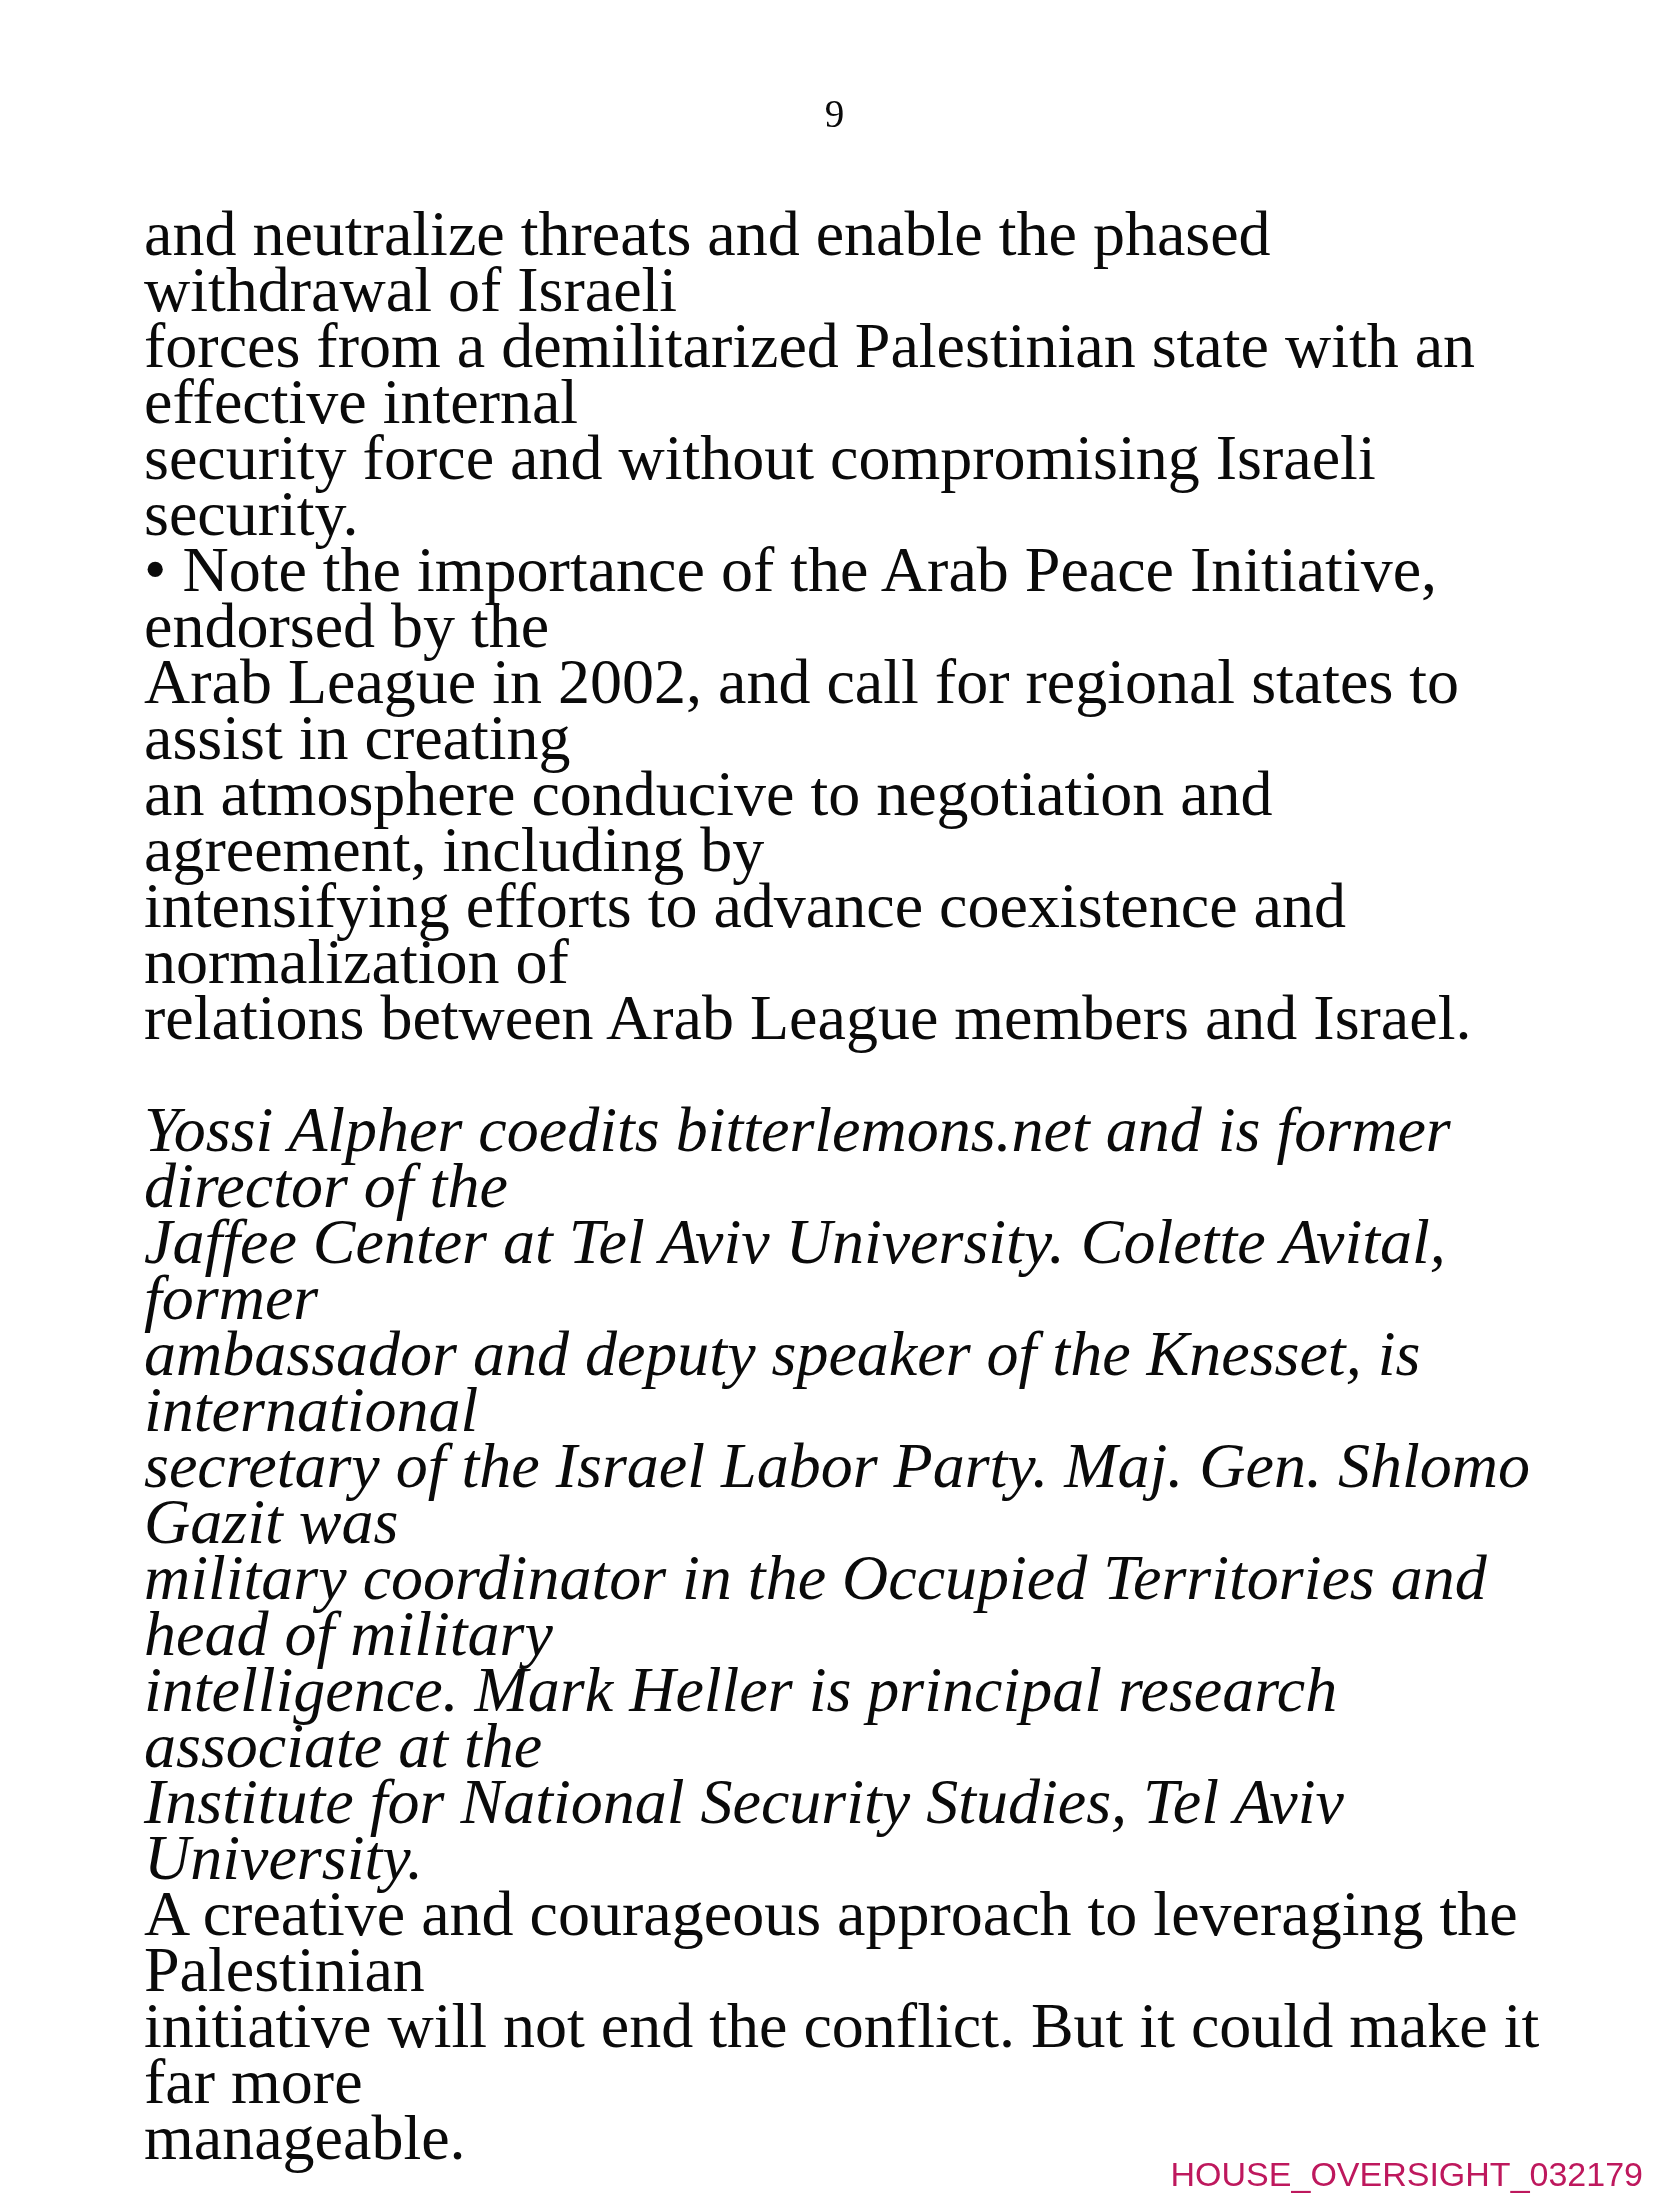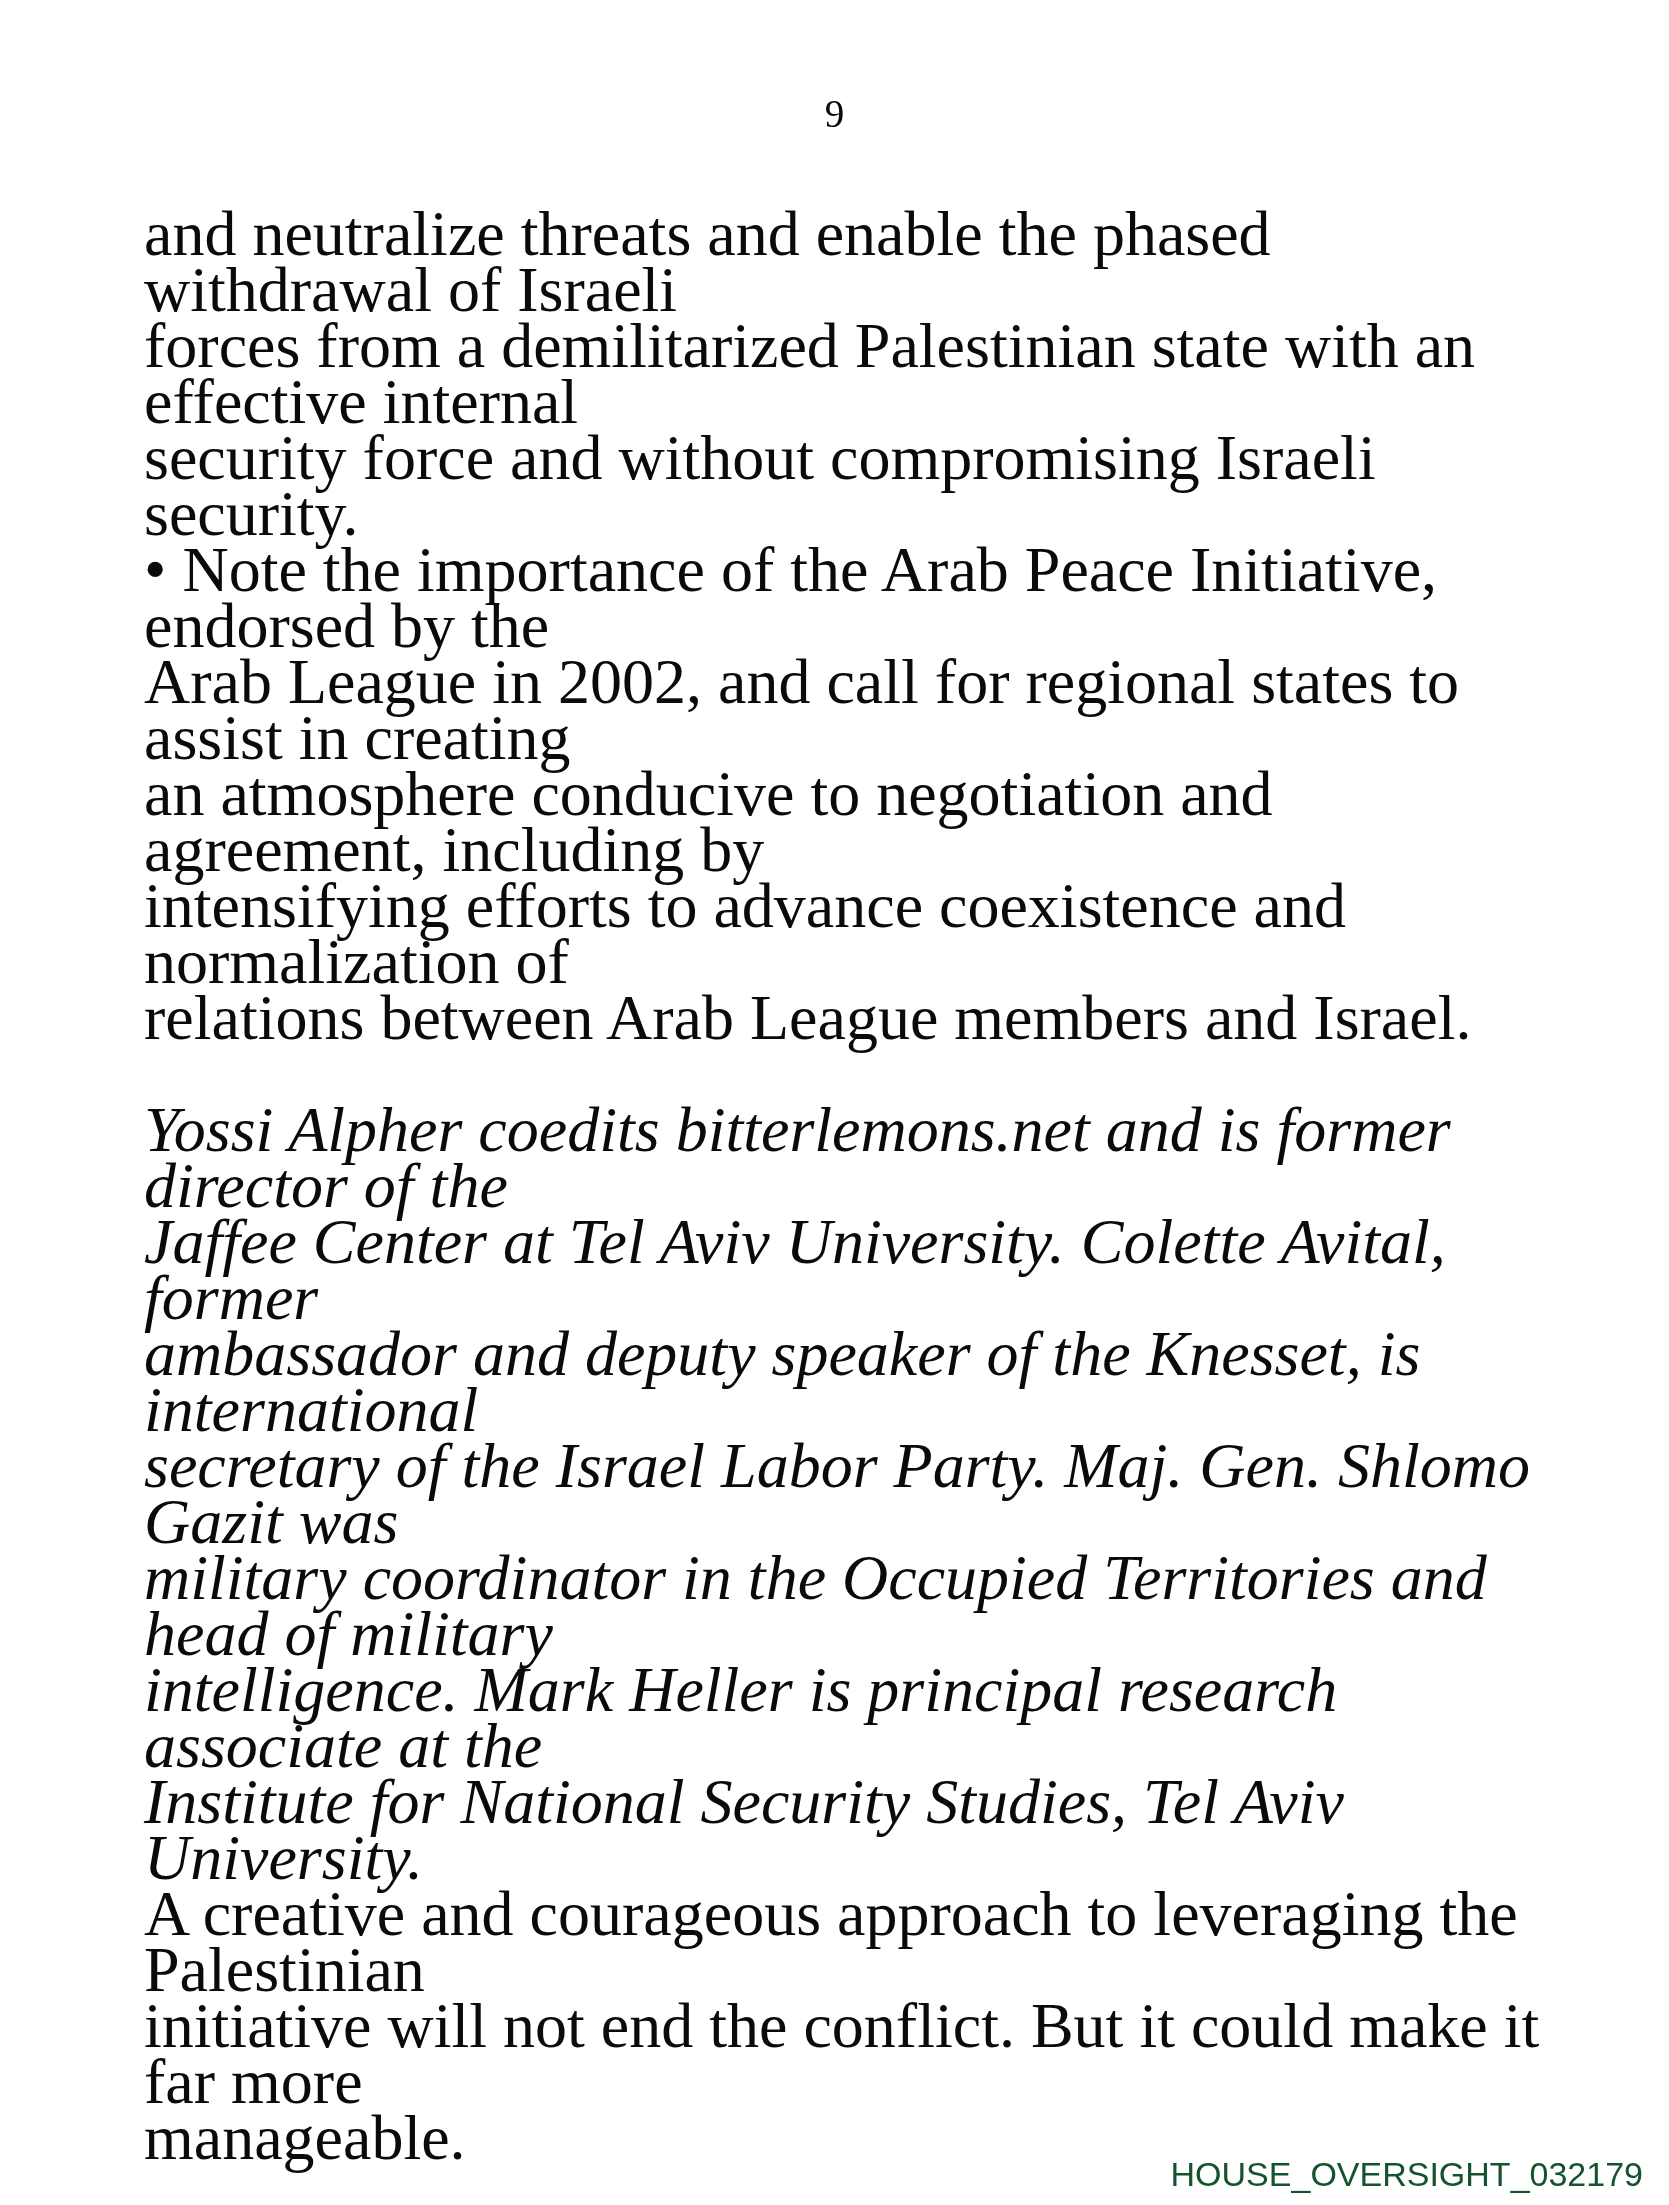--- a/index.html
+++ b/index.html
@@ -42,21 +42,21 @@
     font-style: italic;
     margin-top: 56px; 
   }
   .bates-footer {
     position: absolute;
     top: 2156px;
     right: 26px;
     font-family: "Liberation Sans", "DejaVu Sans", sans-serif;
     font-size: 34px;
     line-height: 37px;
-    color: #14532d;
+    color: #be185d;
     text-align: right;
   }
 </style>
 </head>
 <body>
 
 <div class="page">
 
   <div class="page-number">9</div>
 

